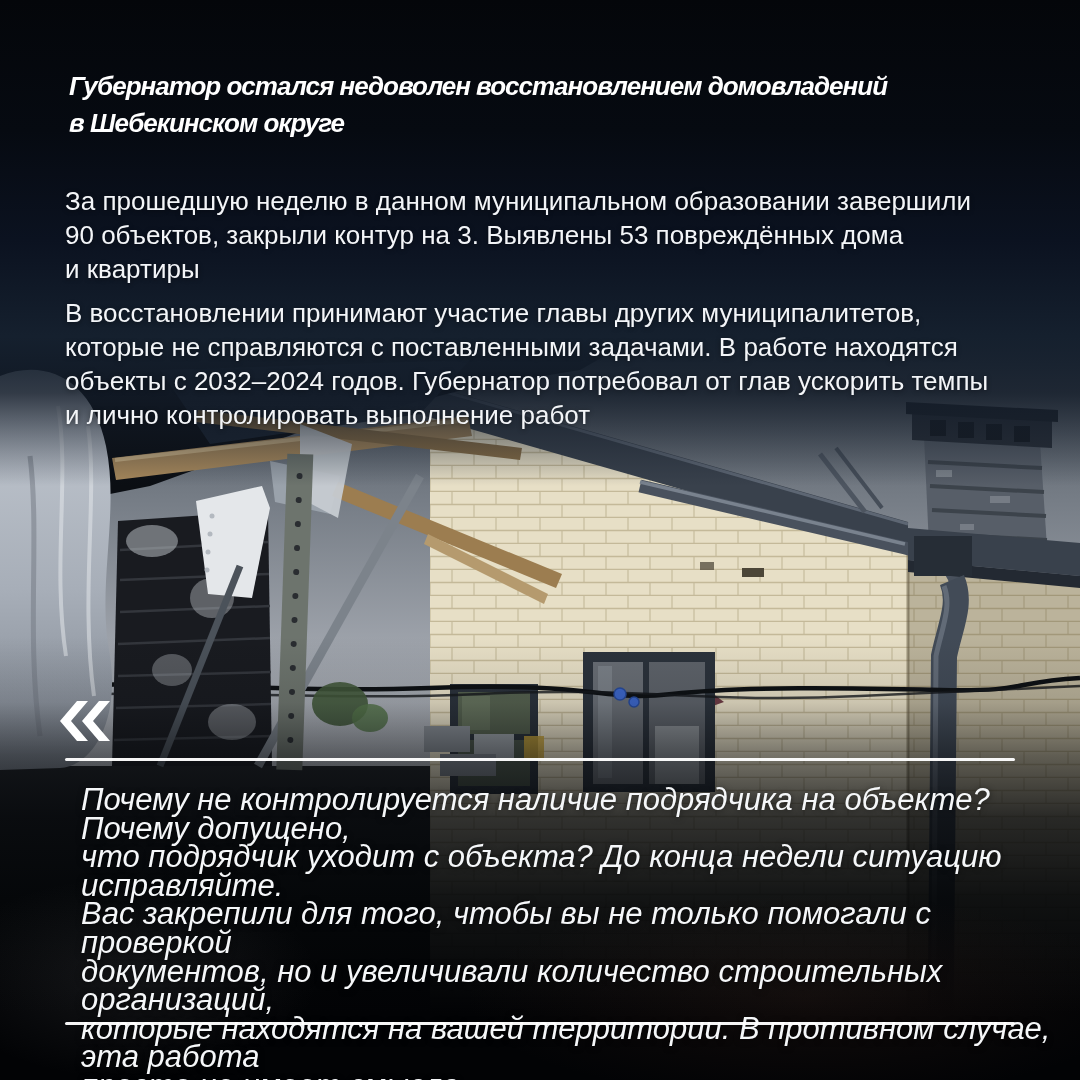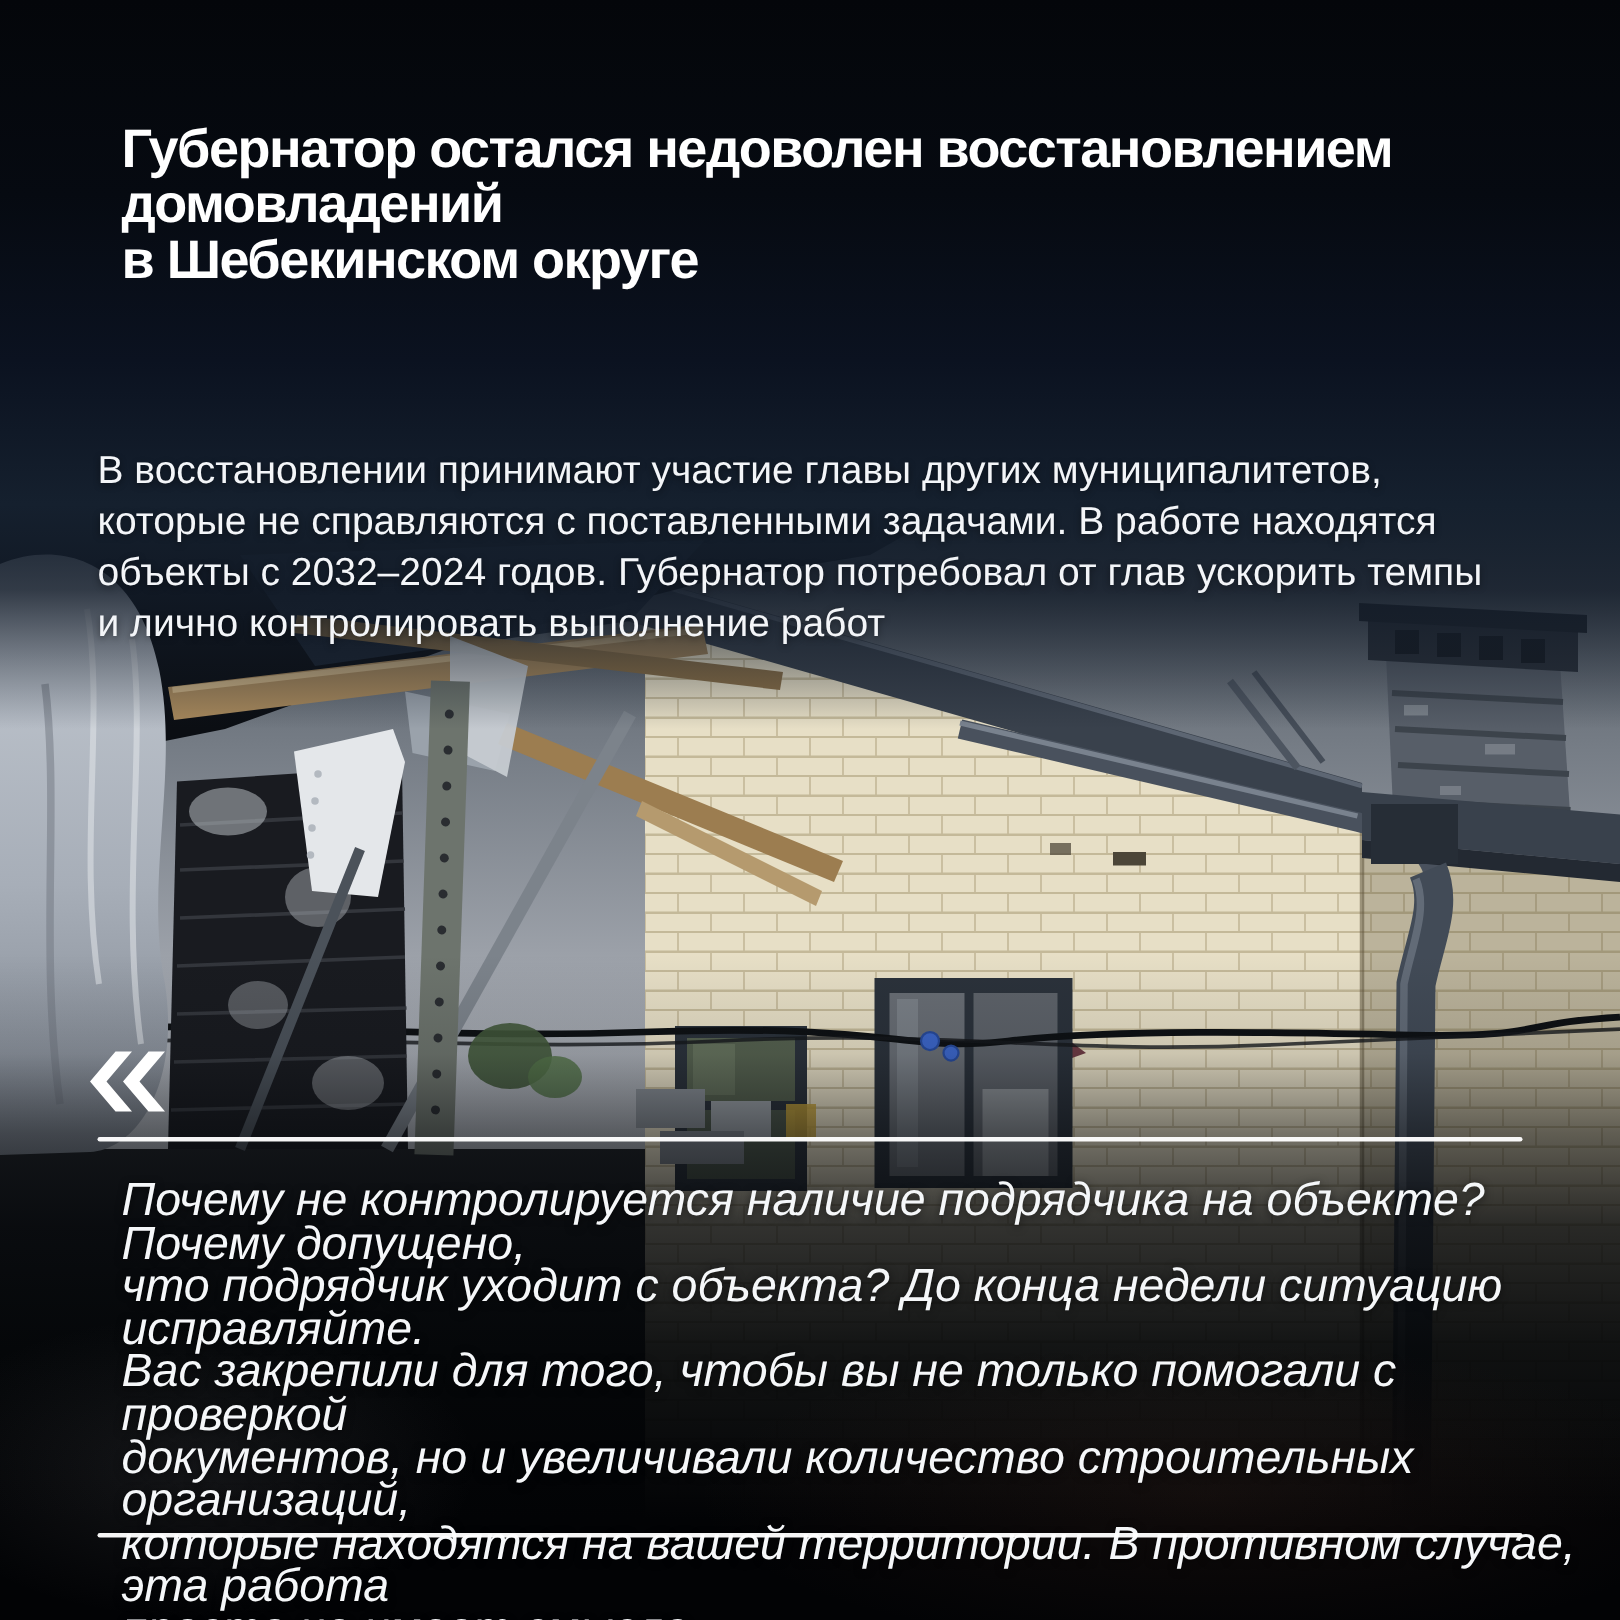--- a/index.html
+++ b/index.html
@@ -16,22 +16,22 @@
   .fade-top{position:absolute;left:0;top:0;width:1080px;height:150px;
     background:linear-gradient(180deg,rgba(21,32,46,1) 0%,rgba(18,27,40,.82) 38%,rgba(14,20,30,0) 100%);}
   .fade-bottom{position:absolute;left:0;top:300px;width:1080px;height:444px;
     background:linear-gradient(180deg,rgba(6,8,12,0) 0%,rgba(6,8,12,.12) 15%,rgba(5,7,10,.5) 27%,rgba(4,6,9,.8) 41%,rgba(3,5,7,.93) 59%,rgba(2,3,5,1) 85%);}
   .hint1{position:absolute;left:0;top:540px;width:320px;height:204px;
     background:radial-gradient(ellipse at 40% 50%,rgba(150,150,155,.12),rgba(0,0,0,0) 70%);}
   .hint2{position:absolute;left:470px;top:560px;width:610px;height:184px;
     background:radial-gradient(ellipse at 55% 55%,rgba(125,75,55,.12),rgba(0,0,0,0) 72%);}
   
   .headline{
-    left:65px;top:64px;width:965px;margin:16px;
-    font-size:36px;font-weight:bold;line-height:37px;
+    left:65px;top:64px;width:965px;margin:4px;
+    font-size:26px;font-weight:bold;font-style:italic;line-height:37px;
     letter-spacing:-1px;white-space:pre-line;color:#ffffff;
   }
   .para{
     left:65px;width:1000px;margin:0;font-size:26px;line-height:34px;
     color:#f3f5f8;white-space:pre-line;text-shadow:0 1px 5px rgba(0,0,0,.45);
   }
   .p1{top:184px;}
   .p2{top:296px;}
   .quote-mark{left:60px;top:700px;width:50px;height:42px;}
   .rule{left:65px;width:950px;height:3px;background:#ffffff;opacity:.96;border-radius:2px;}
@@ -195,20 +195,23 @@
     </svg>
     <div class="fade-top"></div>
     <div class="fade-bottom"></div>
     <div class="hint1"></div>
     <div class="hint2"></div>
   </div>
 
   <h1 class="abs headline">Губернатор остался недоволен восстановлением домовладений
 в Шебекинском округе</h1>
 
+  <p class="abs para p1">За прошедшую неделю в данном муниципальном образовании завершили
+90 объектов, закрыли контур на 3. Выявлены 53 повреждённых дома
+и квартиры</p>
   <p class="abs para p2">В восстановлении принимают участие главы других муниципалитетов,
 которые не справляются с поставленными задачами. В работе находятся
 объекты с 2032–2024 годов. Губернатор потребовал от глав ускорить темпы
 и лично контролировать выполнение работ</p>
 
   <div class="abs quote-mark">
     <svg viewBox="0 0 50 40" width="50" height="42">
       <polygon points="17,0 28,0 11,20 28,40 17,40 0,20" fill="#ffffff"></polygon>
       <polygon points="39,0 50,0 33,20 50,40 39,40 22,20" fill="#ffffff"></polygon>
     </svg>

